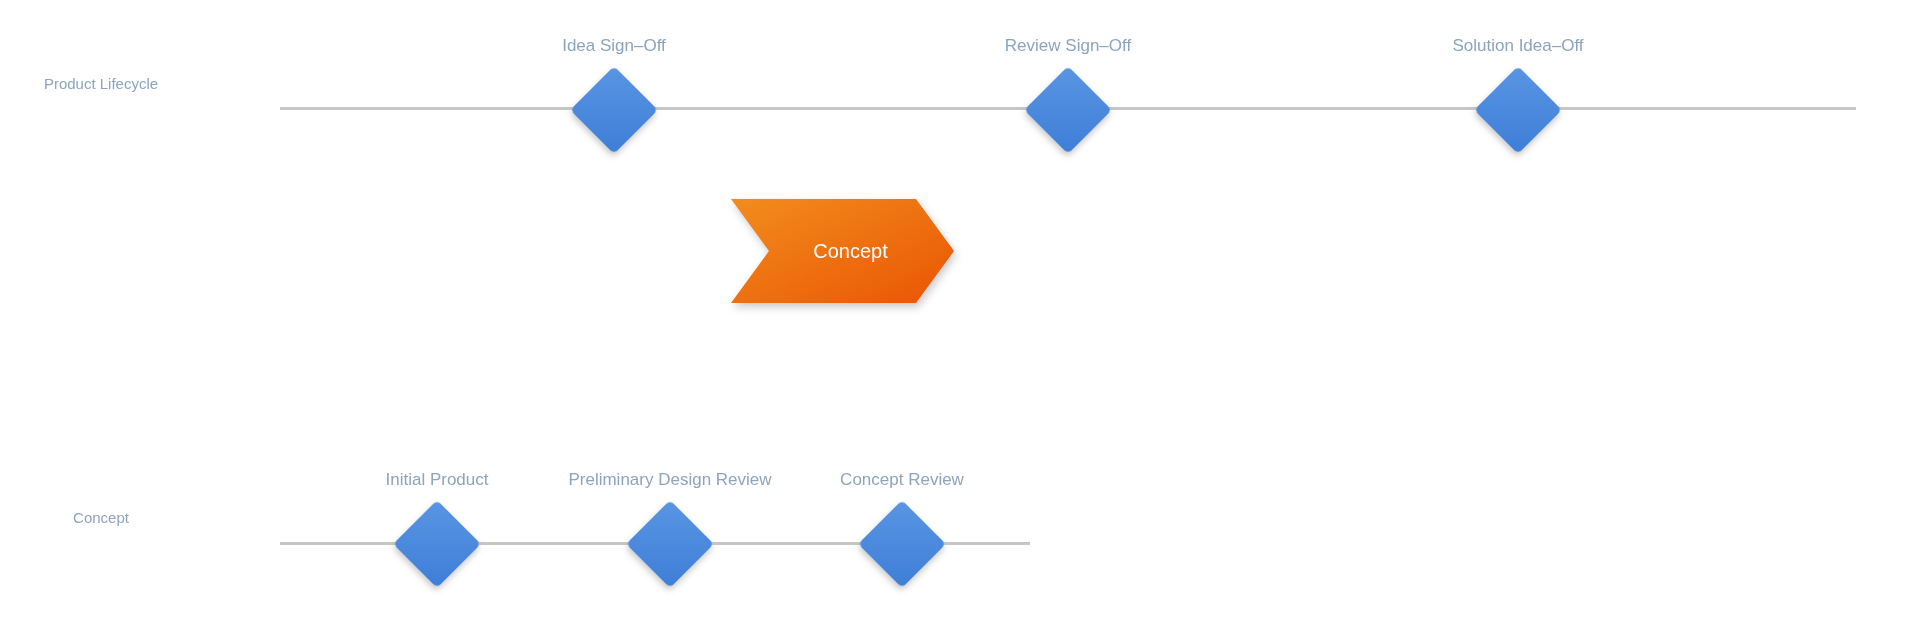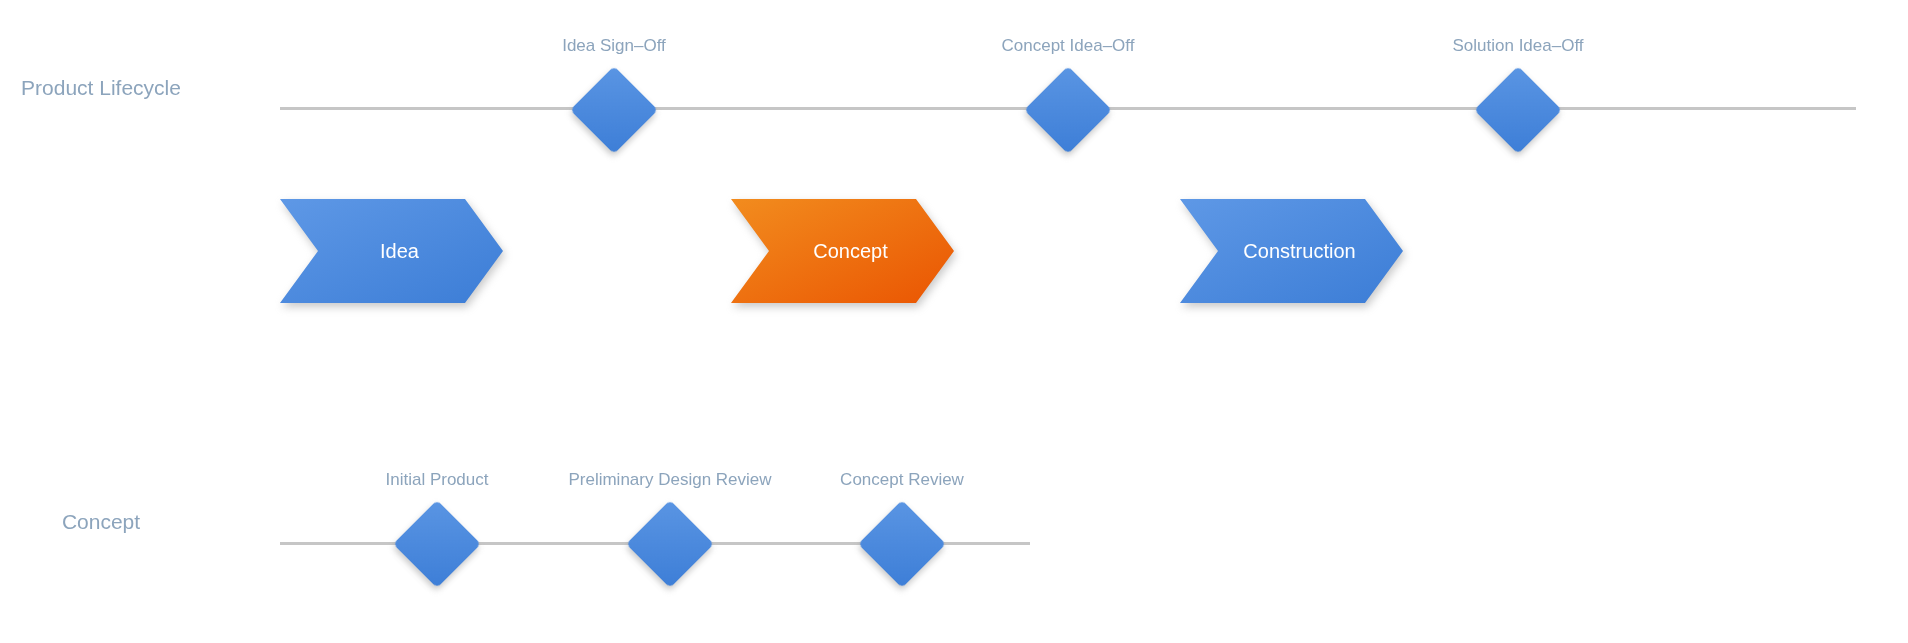--- a/index.html
+++ b/index.html
@@ -4,21 +4,21 @@
 <style>
   html,body { margin:0; padding:0; background:#ffffff; }
   .canvas {
     position:relative; width:1908px; height:643px; background:#ffffff;
     font-family:"Liberation Sans", sans-serif; overflow:hidden;
   }
 
   
   .lane-label {
     position:absolute; transform:translateX(-50%);
-    color:#8CA4BC; font-size:21px; white-space:nowrap; line-height:1.1;
+    color:#8CA4BC; font-size:15px; white-space:nowrap; line-height:1.1;
   }
 
   
   .timeline { position:absolute; height:3px; background:#C6C6C6; }
 
   
   .milestone { position:absolute; width:0; height:0; }
   .milestone .diamond {
     position:absolute; left:-31px; top:-31px; width:62px; height:62px;
     transform:rotate(45deg); border-radius:5px;
@@ -54,46 +54,36 @@
   <div class="lane-label" style="left:101px; top:76px;">Product Lifecycle</div>
 
   <div class="timeline" style="left:280px; top:107px; width:1576px;"></div>
 
   <div class="milestone" style="left:614px; top:110px;">
     <div class="m-label">Idea Sign–Off</div>
     <div class="diamond"></div>
   </div>
 
   <div class="milestone" style="left:1068px; top:110px;">
-    <div class="m-label">Concept Idea–Off</div>
+    <div class="m-label">Review Sign–Off</div>
     <div class="diamond"></div>
   </div>
 
   <div class="milestone" style="left:1518px; top:110px;">
     <div class="m-label">Solution Idea–Off</div>
     <div class="diamond"></div>
   </div>
 
-  <div class="phase" style="left:280px; top:199px;" data-accent="blue">
-    <div class="shape">
-      <span class="p-label">Idea</span>
-    </div>
-  </div>
 
   <div class="phase" style="left:731px; top:199px;" data-accent="orange">
     <div class="shape">
       <span class="p-label">Concept</span>
     </div>
   </div>
 
-  <div class="phase" style="left:1180px; top:199px;" data-accent="blue">
-    <div class="shape">
-      <span class="p-label">Construction</span>
-    </div>
-  </div>
 
 
   <div class="lane-label" style="left:101px; top:510px;">Concept</div>
 
   <div class="timeline" style="left:280px; top:542px; width:750px;"></div>
 
   <div class="milestone" style="left:437px; top:544px;">
     <div class="m-label">Initial Product</div>
     <div class="diamond"></div>
   </div>

